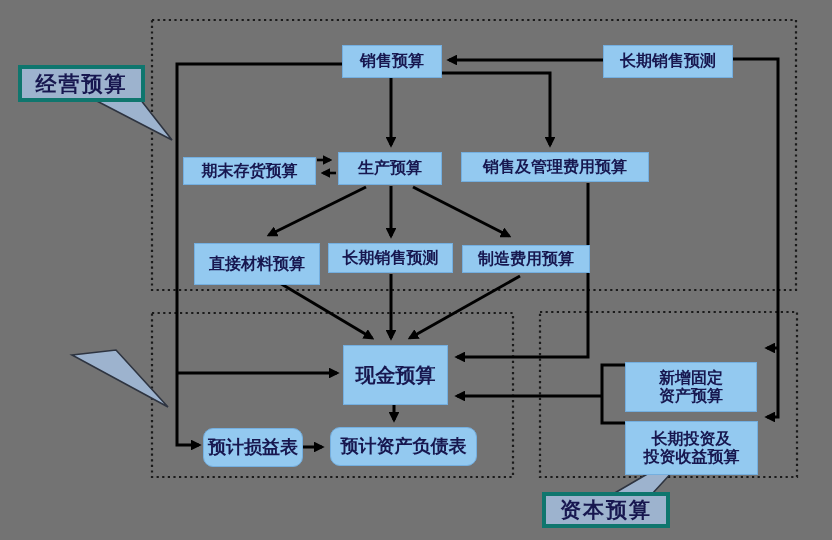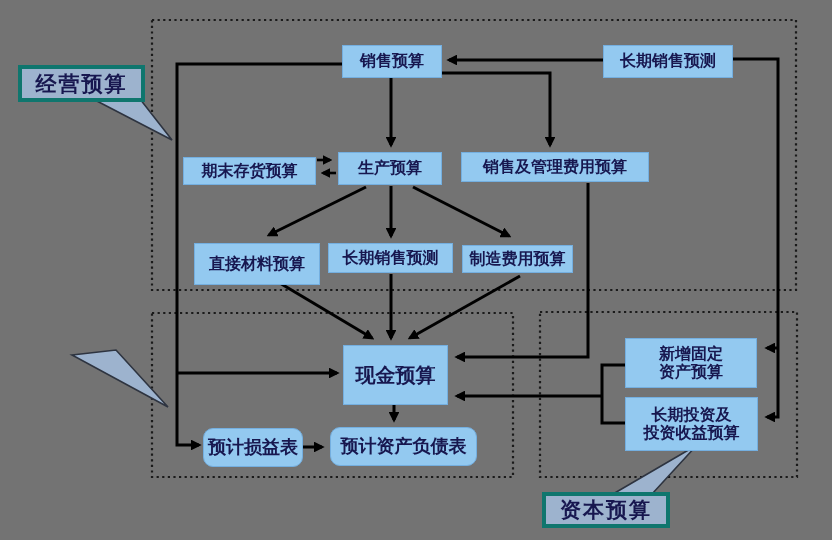--- a/index.html
+++ b/index.html
@@ -19,21 +19,21 @@
     font-weight:bold;
     font-size:16px;
     display:flex;
     align-items:center;
     justify-content:center;
     text-align:center;
     box-sizing:border-box;
     line-height:1.15;
     white-space:nowrap;
   }
-  .node.two-line{flex-direction:column;}
+  .node.two-line{flex-direction:column;margin-top:24px;}
   .node.big{font-size:20px;}
   .node.mid{font-size:18px;border-radius:10px;}
   .callout{
     position:absolute;
     background:#9db3ce;
     border:4px solid #0f766e;
     color:#17174f;
     font-weight:bold;
     font-size:21px;
     letter-spacing:2px;
@@ -126,21 +126,21 @@
   </div>
 
   <div class="node" style="left:194px;top:243px;width:126px;height:42px">
     <span>直接材料预算</span>
   </div>
 
   <div class="node" style="left:328px;top:243px;width:125px;height:30px">
     <span>长期销售预测</span>
   </div>
 
-  <div class="node" style="left:462px;top:245px;width:111px;height:28px">
+  <div class="node" style="left:462px;top:245px;width:128px;height:28px">
     <span>制造费用预算</span>
   </div>
 
   <div class="node big" style="left:343px;top:345px;width:105px;height:60px">
     <span>现金预算</span>
   </div>
 
   <div class="node mid" style="left:203px;top:428px;width:100px;height:39px">
     <span>预计损益表</span>
   </div>

